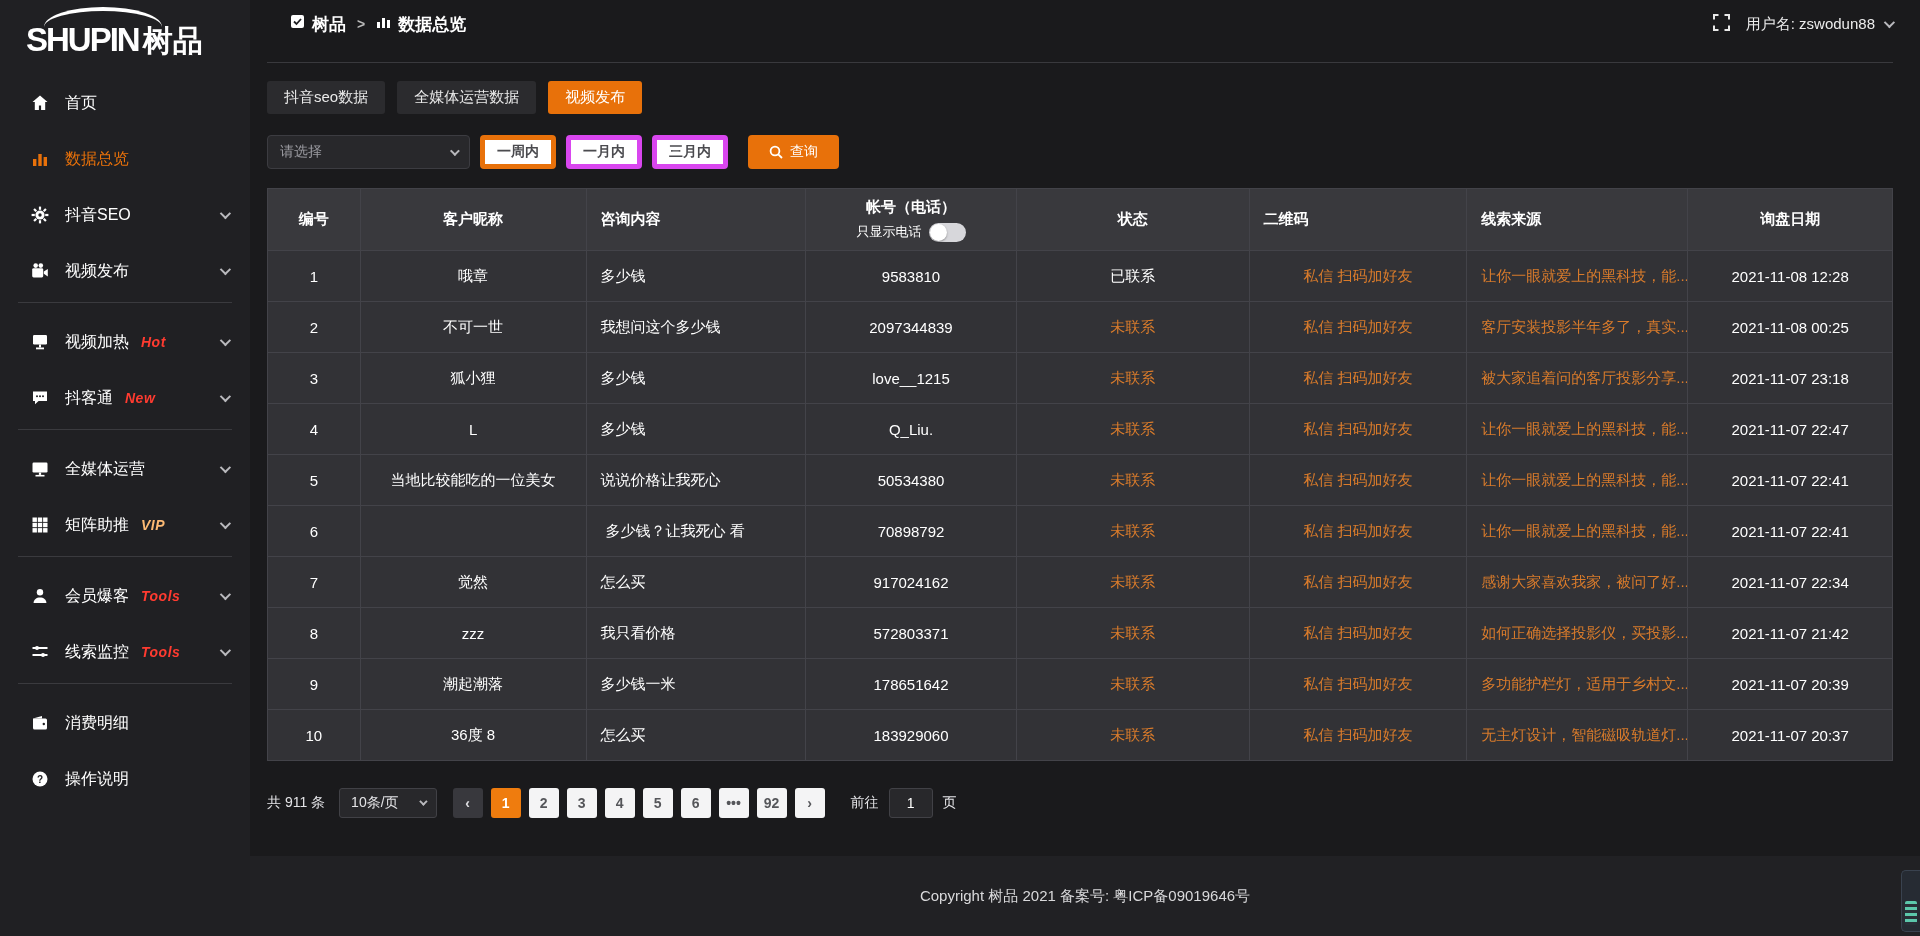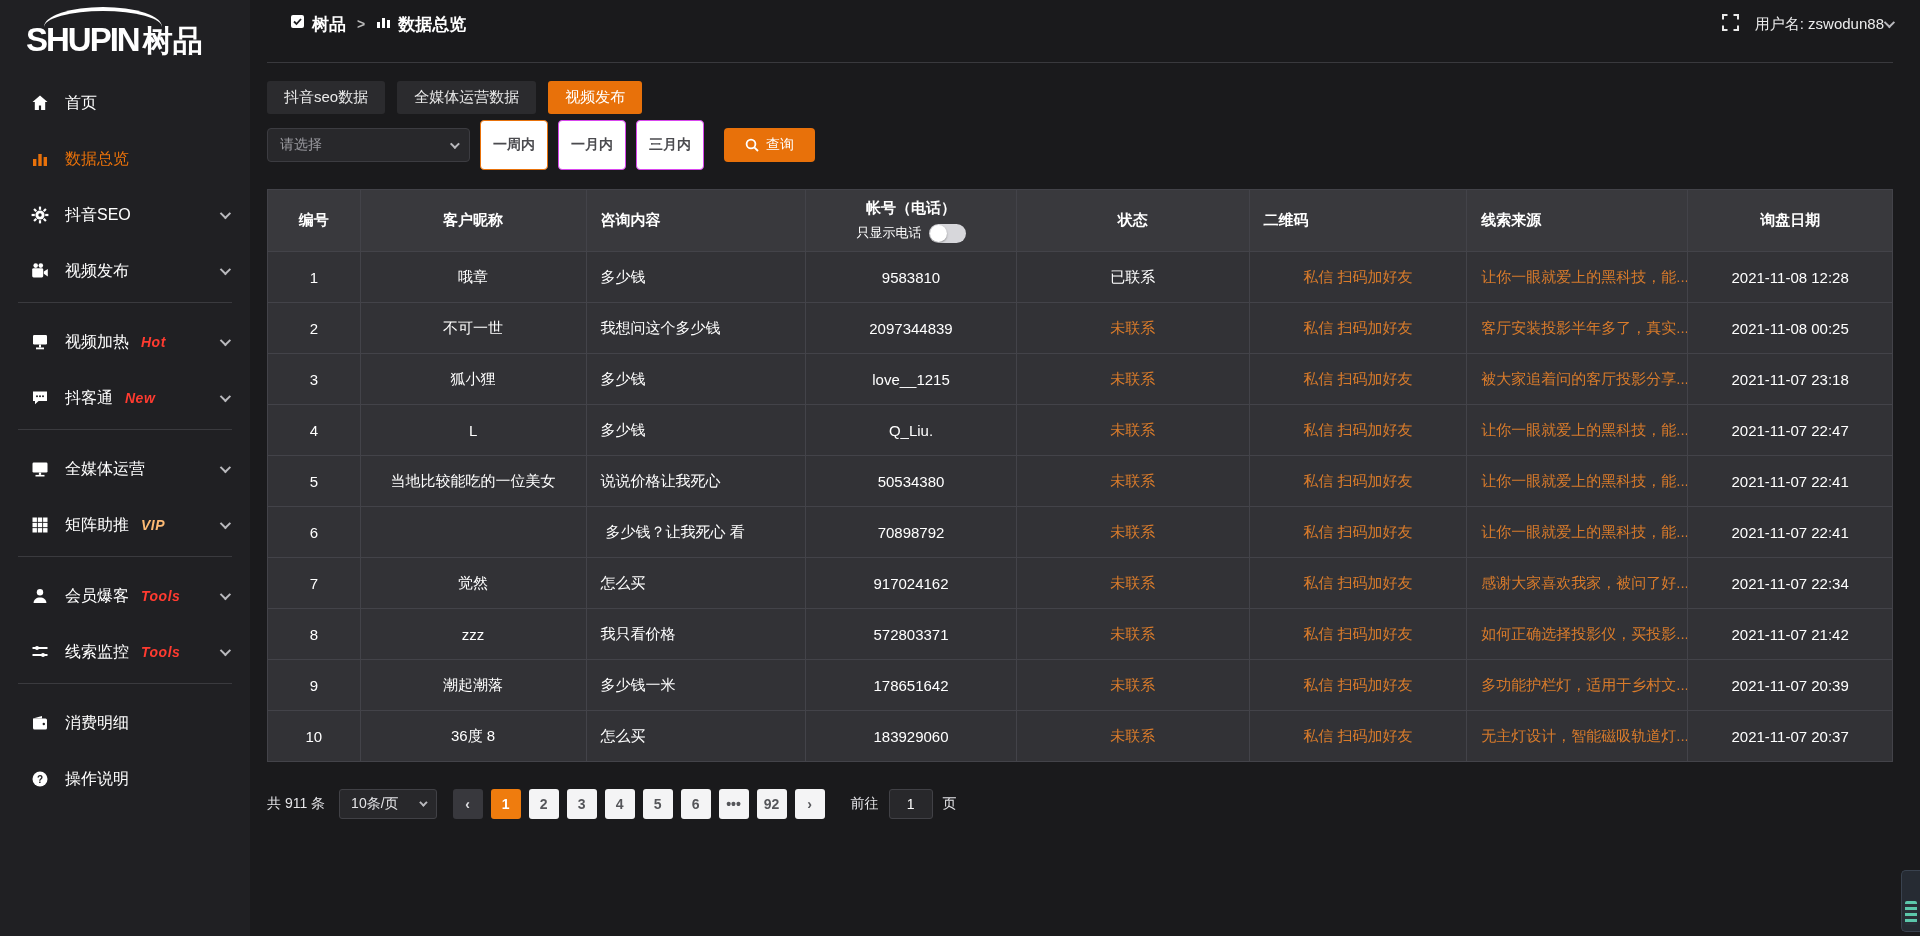--- a/index.html
+++ b/index.html
@@ -25,35 +25,35 @@
   .chev { display:inline-block; width:8px; height:8px; border-right:2px solid #b9b9bd;
           border-bottom:2px solid #b9b9bd; transform:rotate(45deg) translateY(-2px); }
   .menu-divider { height:1px; background:#3a3a3e; margin:4px 18px 14px 18px; }
 
   
   .main { flex:1; display:flex; flex-direction:column; background:#1a1a1c; }
   .topbar { height:48px; display:flex; align-items:center; padding:0 28px 0 40px; }
   .breadcrumb { display:flex; align-items:center; gap:7px; font-size:17px; font-weight:bold; color:#fff; }
   .bc-sep { color:#bbb; font-weight:bold; margin:0 4px; font-size:14px; }
   .topbar-right { margin-left:auto; display:flex; align-items:center; gap:16px; font-size:15px; color:#ececec; }
-  .user-wrap { display:flex; align-items:center; gap:0; cursor:pointer; }
+  .user-wrap { display:flex; align-items:center; gap:9px; cursor:pointer; }
 
   .content { flex:0 0 auto; padding:0 27px 0 17px; }
   .divider-top { border-top:1px solid #39393d; margin-top:14px; }
 
   .tabs { display:flex; gap:12px; margin-top:18px; }
   .tab { height:33px; padding:0 17px; border:none; border-radius:3px; background:#2b2b2e;
          color:#eaeaea; font-size:15px; cursor:pointer; font-family:inherit; }
   .tab.active { background:#e8710a; color:#fff; }
 
-  .filters { display:flex; align-items:center; gap:10px; margin-top:6px; }
+  .filters { display:flex; align-items:center; gap:10px; margin-top:21px; }
   .select { width:203px; height:34px; background:#28282b; border:1px solid #3c3c41; border-radius:4px;
             display:flex; align-items:center; padding:0 12px; color:#9b9ba1; font-size:14px; cursor:pointer; }
   .select .chev { margin-left:auto; width:7px; height:7px; }
-  .qbtn { height:50px; min-width:66px; padding:0 12px; background:#fff; border:1px solid #d946ef;
+  .qbtn { height:34px; min-width:66px; padding:0 12px; background:#fff; border:5px solid #d946ef;
           border-radius:4px; color:#4b4b4f; font-size:14px; font-weight:bold; cursor:pointer; font-family:inherit; }
   .qbtn.q-active { border-color:#e8710a; }
   .btn-search { height:34px; padding:0 21px; margin-left:10px; background:#e8710a; border:none; border-radius:4px;
                 color:#fff; font-size:14px; display:flex; align-items:center; gap:7px; cursor:pointer; font-family:inherit; }
 
   .table-wrap { margin-top:19px;border-radius:19px; }
   table { width:100%; border-collapse:collapse; table-layout:fixed; background:#323236; }
   th, td { border:1px solid #434349; padding:0 14px; font-size:15px; color:#fff; overflow:hidden; white-space:nowrap; }
   th { height:62px; background:#39393d; font-weight:bold; }
   td { height:51px; font-weight:normal; }
@@ -482,18 +482,21 @@
             <button class="pbtn">›</button>
           </span>
         <span class="pg-goto">
           <span>前往</span>
           <input class="goto-input" value="1" style="">
           <span>页</span>
         </span>
       </div>
     </div>
 
+    <footer>
+      <span>Copyright 树品 2021 备案号: 粤ICP备09019646号</span>
+    </footer>
   </div>
 </div>
 
 <div class="corner-widget">
   <div class="stripes"></div>
 </div>
 
 </body></html>

